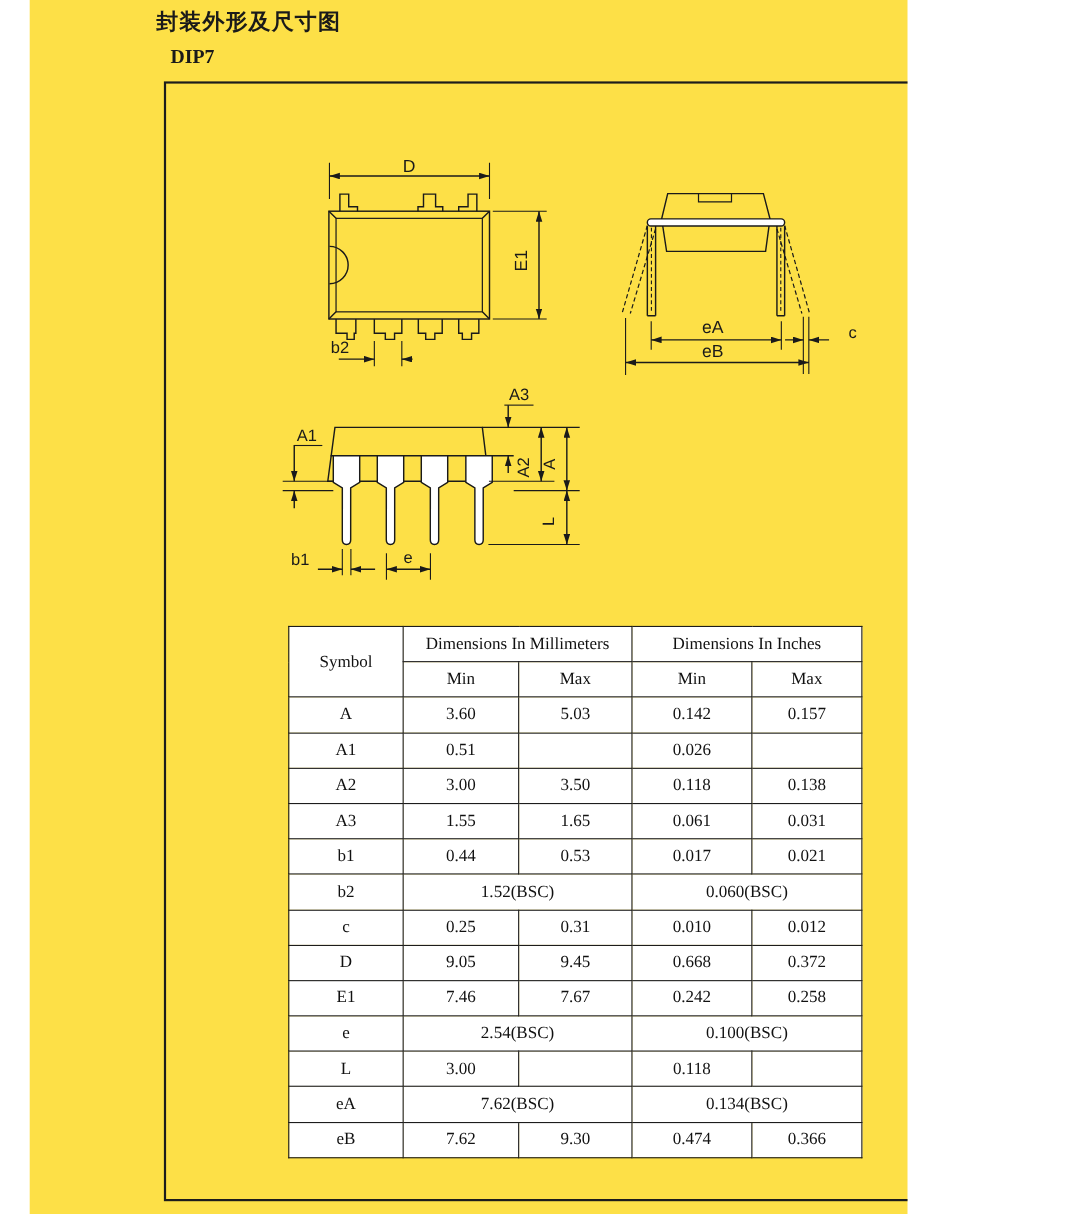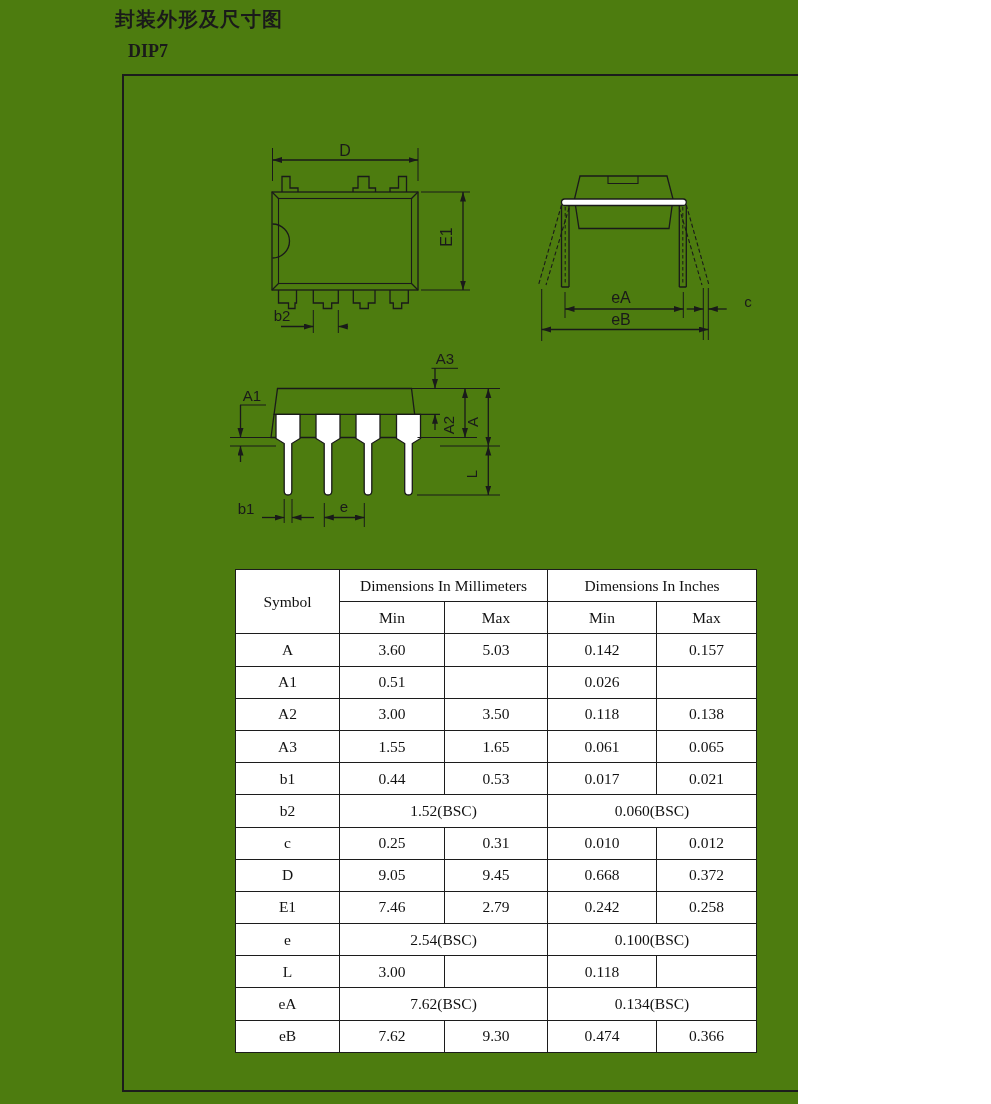--- a/index.html
+++ b/index.html
@@ -1,17 +1,17 @@
 <!DOCTYPE html>
 <html><head>
 <meta charset="utf-8">
 <style>
   html,body{margin:0;padding:0;background:#ffffff;}
-  .page{position:relative;width:798px;height:1104px;background:#4d7c0f;overflow:hidden;
-        font-family:"Liberation Sans",sans-serif;color:#1a1a1a;}
+  .page{position:relative;width:798px;height:1104px;background:#fde047;overflow:hidden;
+        font-family:"Liberation Sans",sans-serif;color:#1a1a1a;margin-left:27px;}
   .doc-title{position:absolute;left:115px;top:6px;font-size:20px;font-weight:bold;letter-spacing:1px;}
   .pkg-name{position:absolute;left:128px;top:41px;font-size:18px;font-weight:bold;
             font-family:"Liberation Serif",serif;text-align:right;}
   .frame{position:absolute;left:122px;top:74px;width:748px;height:1018px;
          border:2px solid #1c1c1c;box-sizing:border-box;}
   svg.drawing{position:absolute;left:122px;top:74px;}
   svg.drawing path, svg.drawing line, svg.drawing rect{vector-effect:none;}
   .dimtable{position:absolute;left:235px;top:569px;border-collapse:collapse;table-layout:fixed;
             font-family:"Liberation Serif",serif;font-size:15.5px;color:#111;}
   .dimtable td,.dimtable th{border:1.4px solid #1c1c1c;text-align:center;vertical-align:middle;
@@ -177,21 +177,21 @@
           <td>3.00</td>
           <td>3.50</td>
           <td>0.118</td>
           <td>0.138</td>
         </tr>
         <tr>
           <td>A3</td>
           <td>1.55</td>
           <td>1.65</td>
           <td>0.061</td>
-          <td>0.065</td>
+          <td>0.031</td>
         </tr>
         <tr>
           <td>b1</td>
           <td>0.44</td>
           <td>0.53</td>
           <td>0.017</td>
           <td>0.021</td>
         </tr>
         <tr>
           <td>b2</td>
@@ -208,21 +208,21 @@
         <tr>
           <td>D</td>
           <td>9.05</td>
           <td>9.45</td>
           <td>0.668</td>
           <td>0.372</td>
         </tr>
         <tr>
           <td>E1</td>
           <td>7.46</td>
-          <td>2.79</td>
+          <td>7.67</td>
           <td>0.242</td>
           <td>0.258</td>
         </tr>
         <tr>
           <td>e</td>
           <td colspan="2">2.54(BSC)</td>
           <td colspan="2">0.100(BSC)</td>
         </tr>
         <tr>
           <td>L</td>

